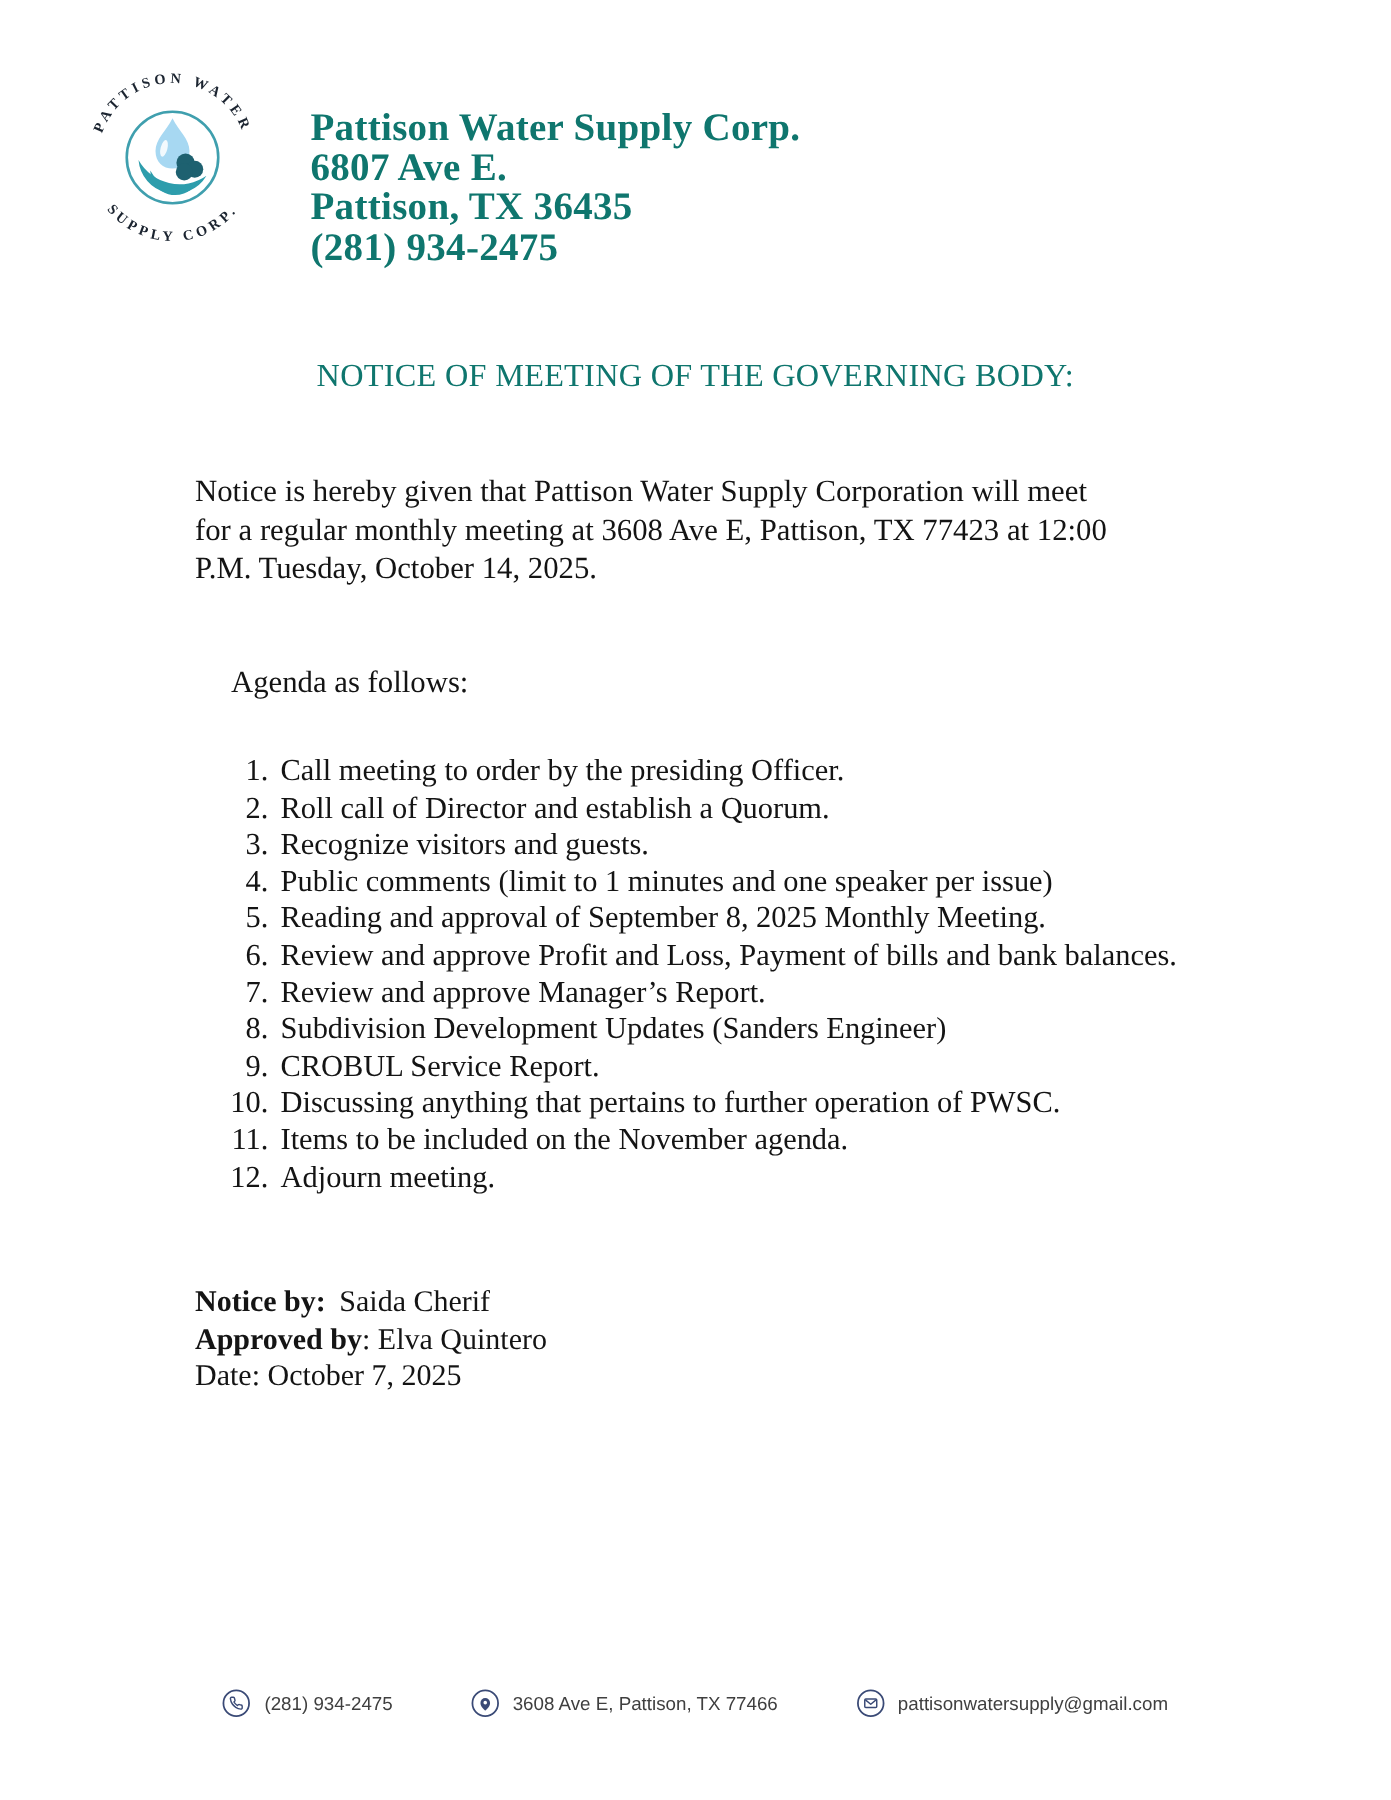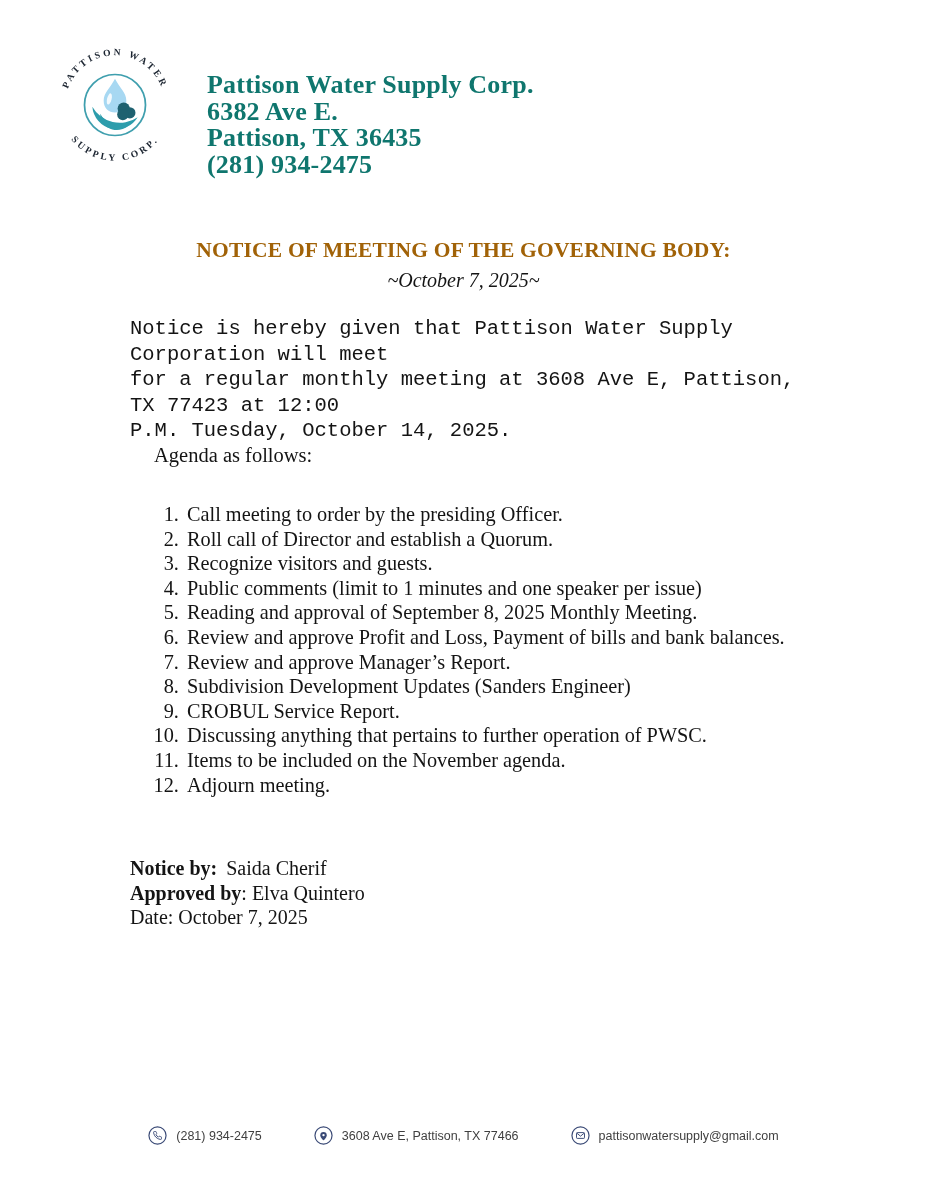--- a/index.html
+++ b/index.html
@@ -36,34 +36,34 @@
   
   .title-block {
     position: absolute;
     top: 238px;
     left: 0;
     width: 100%;
     text-align: center;
   }
   .notice-title {
     font-size: 21.5px;
-    font-weight: bold;
+    font-weight: normal;
     letter-spacing: 0.2px;
-    color: #a16207;
+    color: #0f766e;
   }
   .notice-date {
     margin-top: 6px;
     font-size: 20px;
     font-style: italic;
     color: #141414;
   }
 
   
   .content { position: absolute; left: 130px; width: 690px; }
-  .body-paragraph { top: 316px; font-size: 20.5px; line-height: 25.6px; font-family: Liberation Mono, monospace; }
+  .body-paragraph { top: 316px; font-size: 20.5px; line-height: 25.6px; }
   .agenda-heading { top: 444px; font-size: 20.5px; margin-left: 24px; }
   .agenda-list-wrap { top: 489px; margin-top: 13px; }
   .agenda-list {
     list-style: decimal;
     margin: 0;
     padding-left: 54px;
     font-size: 20.3px;
     line-height: 24.6px;
   }
   .agenda-list li { padding-left: 3px; }
@@ -118,29 +118,28 @@
         <text font-family="Liberation Serif, serif" font-size="11" font-weight="600" letter-spacing="3.2" fill="#1b2430">
           <textPath href="#arcTop" startOffset="50%" text-anchor="middle">PATTISON WATER</textPath>
         </text>
         <text font-family="Liberation Serif, serif" font-size="11" font-weight="600" letter-spacing="3.2" fill="#1b2430">
           <textPath href="#arcBottom" startOffset="50%" text-anchor="middle">SUPPLY CORP.</textPath>
         </text>
       </svg>
     </div>
     <div class="company-info">
       <div>Pattison Water Supply Corp.</div>
-      <div>6382 Ave E.</div>
+      <div>6807 Ave E.</div>
       <div>Pattison, TX 36435</div>
       <div>(281) 934-2475</div>
     </div>
   </div>
 
   <div class="title-block">
     <div class="notice-title">NOTICE OF MEETING OF THE GOVERNING BODY:</div>
-    <div class="notice-date">~October 7, 2025~</div>
   </div>
 
   <div class="content body-paragraph" style="position:absolute;">
     <div>Notice is hereby given that Pattison Water Supply Corporation will meet</div>
     <div>for a regular monthly meeting at 3608 Ave E, Pattison, TX 77423 at 12:00</div>
     <div>P.M. Tuesday, October 14, 2025.</div>
   </div>
 
   <div class="content agenda-heading" style="position:absolute;">Agenda as follows:</div>
 

